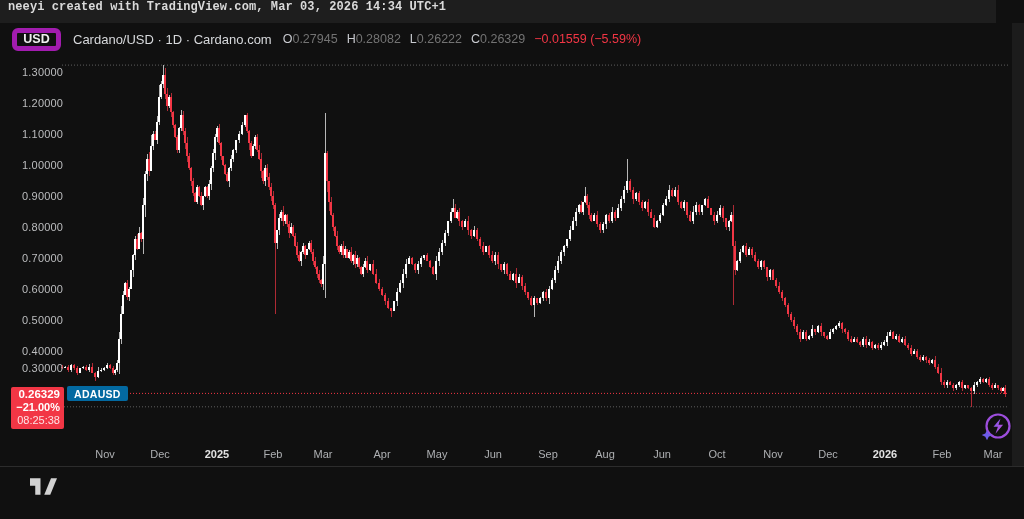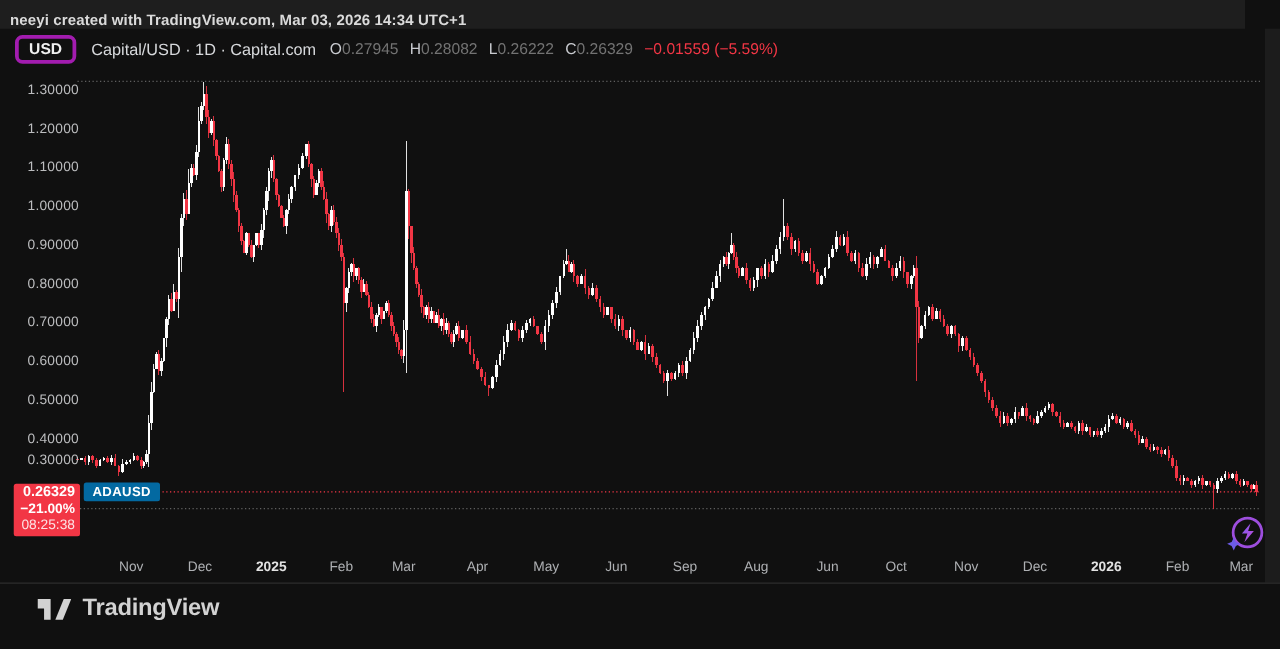--- a/index.html
+++ b/index.html
@@ -5,32 +5,32 @@
   html,body{margin:0;padding:0;}
   body{
     width:1024px;height:519px;position:relative;overflow:hidden;
     background:#101010;
     font-family:"Liberation Sans","DejaVu Sans",sans-serif;
     -webkit-font-smoothing:antialiased;
   }
   
   .attribution{
     position:absolute;left:0;top:0;width:996px;height:23px;
-    background:#1e1e1e;display:flex;align-items:flex-end;
+    background:#1e1e1e;display:flex;align-items:flex-start;font-family:Liberation Mono, monospace;
   }
   .attribution span{
     padding-left:8px;font-size:12px;font-weight:700;color:#dadada;letter-spacing:.1px;
   }
   
   .legend{
     position:absolute;left:0;top:26px;height:26px;width:1010px;
     display:flex;align-items:center;gap:9px;
   }
   .usd-btn{
-    margin-left:12px;width:49px;height:23px;border:3px solid #a21caf;border-radius:6px;
+    margin-left:12px;width:49px;height:23px;border:5px solid #a21caf;border-radius:6px;
     background:transparent;color:#f0f0f0;font-size:12.5px;font-weight:700;
     display:flex;align-items:center;justify-content:center;
     font-family:inherit;cursor:pointer;margin-right:3px;
   }
   .sym{font-size:13px;font-weight:500;color:#d7d9dc;margin-right:2px;white-space:nowrap;}
   .ohlc{font-size:12.5px;white-space:nowrap;}
   .ohlc .k{color:#c9cbd0;font-weight:500;}
   .ohlc .v{color:#737373;font-weight:500;}
   .chg{font-size:12.5px;color:#f23645;font-weight:500;white-space:nowrap;}
   
@@ -83,21 +83,21 @@
     <path id="body-dn" d="M61.0 367.0H63.0V368.1H61.0ZM67.0 366.5H69.0V369.6H67.0ZM73.0 365.0H75.0V368.1H73.0ZM76.0 368.1H78.0V372.7H76.0ZM85.0 366.5H87.0V369.6H85.0ZM91.0 366.5H93.0V372.7H91.0ZM94.0 372.7H96.0V377.4H94.0ZM109.0 365.0H111.0V368.1H109.0ZM112.0 368.1H114.0V372.7H112.0ZM126.0 282.8H128.0V296.8H126.0ZM136.0 239.4H138.0V248.7H136.0ZM140.0 233.2H142.0V239.4H140.0ZM148.0 158.8H150.0V171.2H148.0ZM154.0 134.0H156.0V140.2H154.0ZM164.0 75.1H166.0V93.7H164.0ZM166.0 93.7H168.0V106.1H166.0ZM170.0 96.8H172.0V112.3H170.0ZM172.0 112.3H174.0V124.7H172.0ZM174.0 124.7H176.0V137.1H174.0ZM176.0 137.1H178.0V149.5H176.0ZM182.0 115.4H184.0V130.9H182.0ZM184.0 130.9H186.0V143.3H184.0ZM186.0 143.3H188.0V155.7H186.0ZM188.0 155.7H190.0V168.1H188.0ZM190.0 168.1H192.0V180.5H190.0ZM192.0 180.5H194.0V192.9H192.0ZM194.0 192.9H196.0V202.2H194.0ZM198.0 186.7H200.0V196.0H198.0ZM200.0 196.0H202.0V205.3H200.0ZM206.0 186.7H208.0V196.0H206.0ZM218.0 127.8H220.0V143.3H218.0ZM220.0 143.3H222.0V155.7H220.0ZM222.0 155.7H224.0V165.0H222.0ZM224.0 165.0H226.0V174.3H224.0ZM226.0 174.3H228.0V180.5H226.0ZM246.0 115.4H248.0V130.9H246.0ZM248.0 130.9H250.0V143.3H248.0ZM250.0 143.3H252.0V155.7H250.0ZM256.0 137.1H258.0V149.5H256.0ZM258.0 149.5H260.0V158.8H258.0ZM260.0 158.8H262.0V171.2H260.0ZM262.0 171.2H264.0V180.5H262.0ZM266.0 168.1H268.0V177.4H266.0ZM268.0 177.4H270.0V186.7H268.0ZM270.0 186.7H272.0V196.0H270.0ZM272.0 196.0H274.0V205.3H272.0ZM274.0 205.3H276.0V242.5H274.0ZM282.0 211.5H284.0V220.8H282.0ZM286.0 214.6H288.0V223.9H286.0ZM288.0 223.9H290.0V233.2H288.0ZM292.0 227.0H294.0V236.3H292.0ZM294.0 236.3H296.0V245.6H294.0ZM296.0 245.6H298.0V254.9H296.0ZM298.0 254.9H300.0V261.1H298.0ZM304.0 245.6H306.0V254.9H304.0ZM310.0 242.5H312.0V251.8H310.0ZM312.0 251.8H314.0V261.1H312.0ZM314.0 261.1H316.0V267.3H314.0ZM316.0 267.3H318.0V273.5H316.0ZM318.0 273.5H320.0V279.7H318.0ZM320.0 279.7H322.0V284.4H320.0ZM326.0 152.6H328.0V180.5H326.0ZM328.0 180.5H330.0V202.2H328.0ZM330.0 202.2H332.0V214.6H330.0ZM332.0 214.6H334.0V227.0H332.0ZM334.0 227.0H336.0V236.3H334.0ZM336.0 236.3H338.0V245.6H336.0ZM338.0 245.6H340.0V251.8H338.0ZM342.0 245.6H344.0V254.9H342.0ZM346.0 248.7H348.0V258.0H346.0ZM350.0 251.8H352.0V261.1H350.0ZM354.0 254.9H356.0V264.2H354.0ZM358.0 258.0H360.0V267.3H358.0ZM360.0 267.3H362.0V273.5H360.0ZM366.0 261.1H368.0V270.4H366.0ZM372.0 264.2H374.0V273.5H372.0ZM375.0 273.5H377.0V282.8H375.0ZM378.0 282.8H380.0V289.0H378.0ZM381.0 289.0H383.0V295.2H381.0ZM384.0 295.2H386.0V301.4H384.0ZM387.0 301.4H389.0V307.6H387.0ZM390.0 307.6H392.0V310.7H390.0ZM411.0 258.0H413.0V264.2H411.0ZM414.0 264.2H416.0V270.4H414.0ZM426.0 254.9H428.0V261.1H426.0ZM429.0 261.1H431.0V267.3H429.0ZM432.0 267.3H434.0V273.5H432.0ZM454.0 208.4H456.0V217.7H454.0ZM458.0 211.5H460.0V220.8H458.0ZM461.0 220.8H463.0V227.0H461.0ZM467.0 220.8H469.0V230.1H467.0ZM470.0 230.1H472.0V236.3H470.0ZM476.0 230.1H478.0V239.4H476.0ZM479.0 239.4H481.0V245.6H479.0ZM482.0 245.6H484.0V251.8H482.0ZM488.0 245.6H490.0V254.9H488.0ZM491.0 254.9H493.0V261.1H491.0ZM497.0 254.9H499.0V264.2H497.0ZM500.0 264.2H502.0V270.4H500.0ZM506.0 264.2H508.0V273.5H506.0ZM509.0 273.5H511.0V279.7H509.0ZM515.0 273.5H517.0V282.8H515.0ZM521.0 276.6H523.0V285.9H521.0ZM524.0 285.9H526.0V292.1H524.0ZM527.0 292.1H529.0V298.3H527.0ZM530.0 298.3H532.0V304.5H530.0ZM536.0 298.3H538.0V302.9H536.0ZM545.0 292.1H547.0V298.3H545.0ZM580.0 205.3H582.0V211.5H580.0ZM586.0 196.0H588.0V205.3H586.0ZM588.0 205.3H590.0V214.6H588.0ZM590.0 214.6H592.0V220.8H590.0ZM596.0 214.6H598.0V223.9H596.0ZM599.0 223.9H601.0V230.1H599.0ZM608.0 214.6H610.0V220.8H608.0ZM614.0 211.5H616.0V217.7H614.0ZM629.0 180.5H631.0V189.8H629.0ZM632.0 189.8H634.0V199.1H632.0ZM638.0 192.9H640.0V202.2H638.0ZM641.0 202.2H643.0V208.4H641.0ZM647.0 202.2H649.0V211.5H647.0ZM650.0 211.5H652.0V217.7H650.0ZM653.0 217.7H655.0V227.0H653.0ZM671.0 189.8H673.0V196.0H671.0ZM677.0 189.8H679.0V202.2H677.0ZM680.0 202.2H682.0V208.4H680.0ZM686.0 202.2H688.0V214.6H686.0ZM689.0 214.6H691.0V220.8H689.0ZM698.0 205.3H700.0V211.5H698.0ZM707.0 199.1H709.0V208.4H707.0ZM710.0 208.4H712.0V214.6H710.0ZM713.0 214.6H715.0V220.8H713.0ZM722.0 208.4H724.0V217.7H722.0ZM725.0 217.7H727.0V227.0H725.0ZM732.0 214.6H734.0V245.6H732.0ZM734.0 245.6H736.0V270.4H734.0ZM745.0 245.6H747.0V254.9H745.0ZM751.0 248.7H753.0V254.9H751.0ZM754.0 254.9H756.0V261.1H754.0ZM757.0 261.1H759.0V267.3H757.0ZM763.0 261.1H765.0V267.3H763.0ZM766.0 267.3H768.0V276.6H766.0ZM772.0 270.4H774.0V279.7H772.0ZM775.0 279.7H777.0V285.9H775.0ZM778.0 285.9H780.0V292.1H778.0ZM781.0 292.1H783.0V298.3H781.0ZM784.0 298.3H786.0V304.5H784.0ZM787.0 304.5H789.0V313.8H787.0ZM790.0 313.8H792.0V320.0H790.0ZM793.0 320.0H795.0V326.2H793.0ZM796.0 326.2H798.0V332.4H796.0ZM799.0 332.4H801.0V338.6H799.0ZM805.0 332.4H807.0V338.6H805.0ZM814.0 329.3H816.0V332.4H814.0ZM820.0 326.2H822.0V332.4H820.0ZM823.0 332.4H825.0V335.5H823.0ZM826.0 335.5H828.0V338.6H826.0ZM841.0 323.1H843.0V329.3H841.0ZM844.0 329.3H846.0V332.4H844.0ZM847.0 332.4H849.0V338.6H847.0ZM850.0 338.6H852.0V341.7H850.0ZM856.0 338.6H858.0V341.7H856.0ZM859.0 341.7H861.0V344.8H859.0ZM865.0 338.6H867.0V344.8H865.0ZM871.0 341.7H873.0V347.9H871.0ZM877.0 344.8H879.0V347.9H877.0ZM892.0 332.4H894.0V338.6H892.0ZM898.0 335.5H900.0V341.7H898.0ZM904.0 338.6H906.0V344.8H904.0ZM907.0 344.8H909.0V347.9H907.0ZM910.0 347.9H912.0V354.1H910.0ZM916.0 351.0H918.0V357.2H916.0ZM919.0 357.2H921.0V360.3H919.0ZM925.0 357.2H927.0V360.3H925.0ZM928.0 360.3H930.0V363.4H928.0ZM934.0 360.3H936.0V366.5H934.0ZM937.0 366.5H939.0V372.7H937.0ZM940.0 372.7H942.0V382.0H940.0ZM943.0 382.0H945.0V385.1H943.0ZM949.0 382.0H951.0V385.1H949.0ZM952.0 385.1H954.0V388.2H952.0ZM961.0 382.0H963.0V388.2H961.0ZM967.0 385.1H969.0V388.2H967.0ZM970.0 388.2H972.0V391.3H970.0ZM982.0 378.9H984.0V382.0H982.0ZM988.0 378.9H990.0V385.1H988.0ZM991.0 385.1H993.0V388.2H991.0ZM997.0 385.1H999.0V388.2H997.0ZM1000.0 388.2H1002.0V391.3H1000.0ZM1004.0 388.2H1006.0V393.5H1004.0Z" fill="#f23645"></path>
   </g>
 </svg>
 
 <div class="attribution">
   <span>neeyi created with TradingView.com, Mar 03, 2026 14:34 UTC+1</span>
 </div>
 
 <div class="legend">
   <button class="usd-btn">USD</button>
-  <span class="sym">Capital/USD · 1D · Capital.com</span>
+  <span class="sym">Cardano/USD · 1D · Cardano.com</span>
   <span class="ohlc"><span class="k">O</span><span class="v">0.27945</span></span>
   <span class="ohlc"><span class="k">H</span><span class="v">0.28082</span></span>
   <span class="ohlc"><span class="k">L</span><span class="v">0.26222</span></span>
   <span class="ohlc"><span class="k">C</span><span class="v">0.26329</span></span>
   <span class="chg">−0.01559 (−5.59%)</span>
 </div>
 
 <div id="price-axis">
     <div class="p-label" style="top: 65.5px;">1.30000</div>
     <div class="p-label" style="top: 96.5px;">1.20000</div>
@@ -139,21 +139,20 @@
 <div class="sym-tag" style="top: 386.38px;">ADAUSD</div>
 
 <div class="right-gutter"></div>
 <div class="bottom-border"></div>
 
 <div class="footer">
   <svg width="27" height="21" viewBox="0 0 36 28">
     <path d="M14 25H7V13H0V3h14v22z" fill="#d2d2d2"></path>
     <path d="M36 3L27 25h-8l9-22h8z" fill="#d2d2d2"></path>
   </svg>
-  <span class="brand-text">TradingView</span>
 </div>
 
 <svg class="spark-icon" width="38" height="36" viewBox="0 0 38 36">
   <defs>
     <linearGradient id="boltg" x1="0" y1="0" x2="1" y2="1">
       <stop offset="0" stop-color="#7b5cf0"></stop>
       <stop offset="1" stop-color="#c44bd6"></stop>
     </linearGradient>
   </defs>
   <circle cx="19" cy="16" r="11.5" fill="none" stroke="#9d4edd" stroke-width="2.2"></circle>

